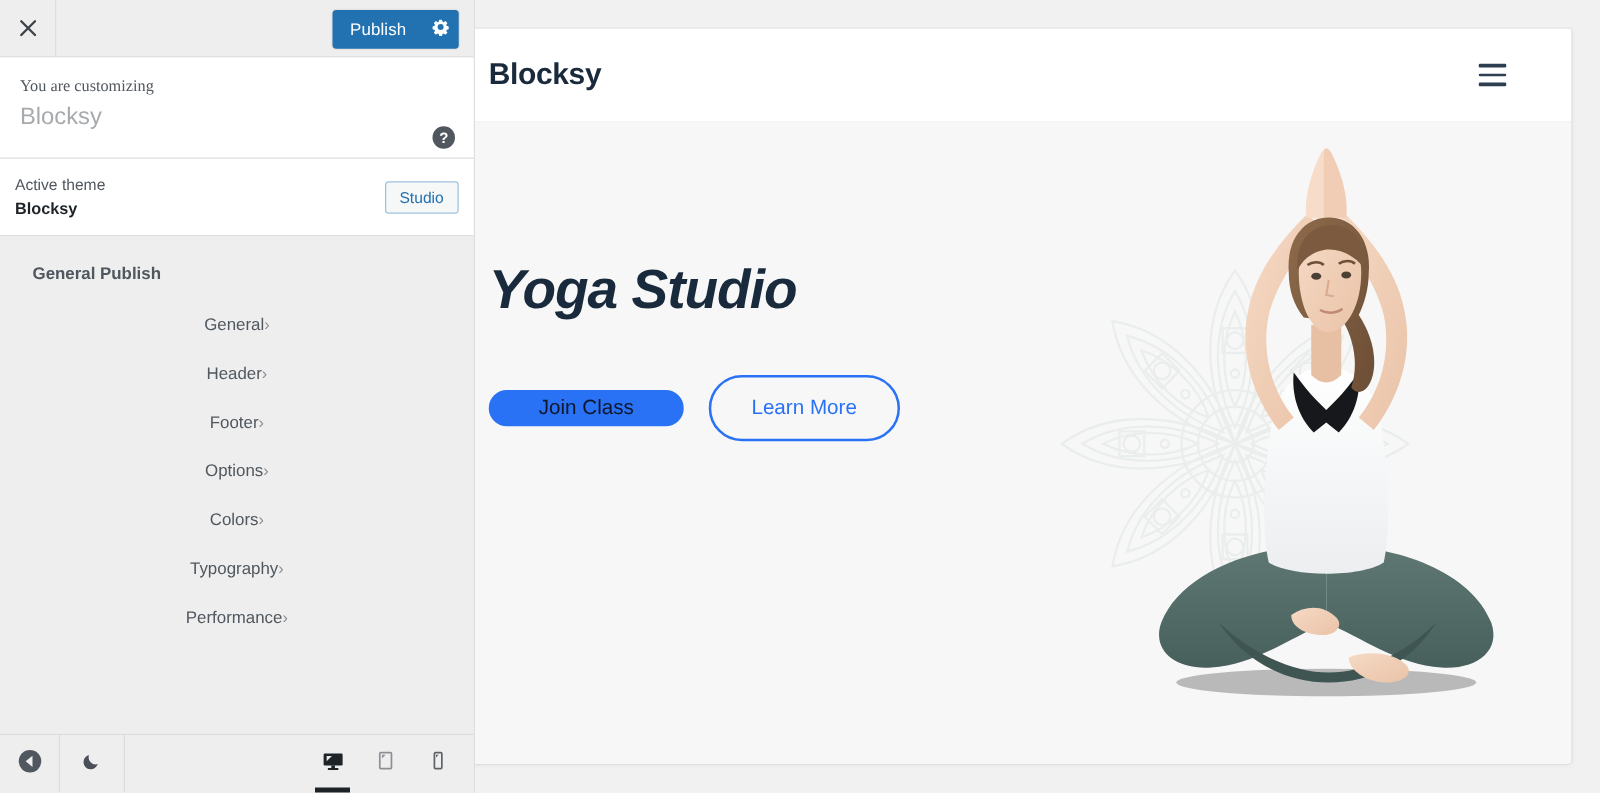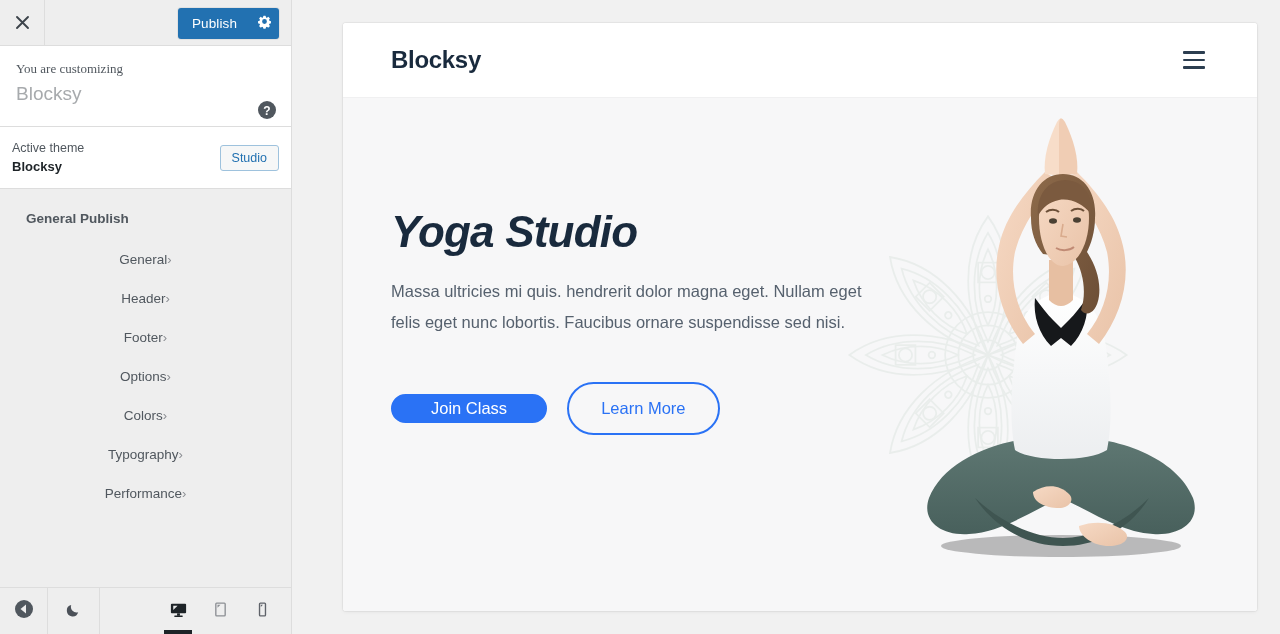--- a/index.html
+++ b/index.html
@@ -6,21 +6,21 @@
   html, body {
     width: 1280px; height: 634px;
     overflow: hidden;
     font-family: "Liberation Sans", sans-serif;
     background: #f1f1f1;
   }
 
   
   #customizer-sidebar {
     position: absolute; left: 0; top: 0;
-    width: 292px; height: 634px;
+    width: 380px; height: 634px;
     background: #eeeeee;
     border-right: 1px solid #dddddd;
     display: flex; flex-direction: column;
     z-index: 5;
   }
 
   
   .cz-topbar {
     height: 46px; flex: 0 0 46px;
     background: #eeeeee;
@@ -209,21 +209,21 @@
     margin-top: 20px;
     font-size: 16.5px; line-height: 31px; color: #56616e;
     max-width: 480px;
   }
   .hero-buttons {
     margin-top: 44px;
     display: flex; align-items: center; gap: 20px;
   }
   .btn-primary {
     background: #2a72f5;
-    color: #ffffff;
+    color: #0f172a;
     font-size: 16.5px;
     padding: 4px 38px;
     border: 2px solid #2a72f5;
     border-radius: 40px;
     cursor: pointer;
     line-height: 1;
   }
   .btn-secondary {
     background: transparent;
     color: #2a72f5;
@@ -489,21 +489,20 @@
           <ellipse cx="170" cy="115" rx="4" ry="2.8" fill="#4a4033"></ellipse>
           <ellipse cx="194" cy="114" rx="4" ry="2.8" fill="#4a4033"></ellipse>
 
           <path d="M180 118 L 178 130 L 184 131" stroke="#d9ab8d" stroke-width="1.6" fill="none"></path>
           <path d="M173 142 C 178 145, 186 145, 191 141" stroke="#c08a74" stroke-width="2" fill="none"></path>
         </svg>
       </div>
 
       <div class="hero-inner">
         <h1 class="hero-title">Yoga Studio</h1>
-        <p class="hero-text">Massa ultricies mi quis. hendrerit dolor magna eget. Nullam eget felis eget nunc lobortis. Faucibus ornare suspendisse sed nisi.</p>
         <div class="hero-buttons">
           <button class="btn-primary">Join Class</button>
           <button class="btn-secondary">Learn More</button>
         </div>
       </div>
     </div>
   </div>
 </div>
 
 </body></html>

